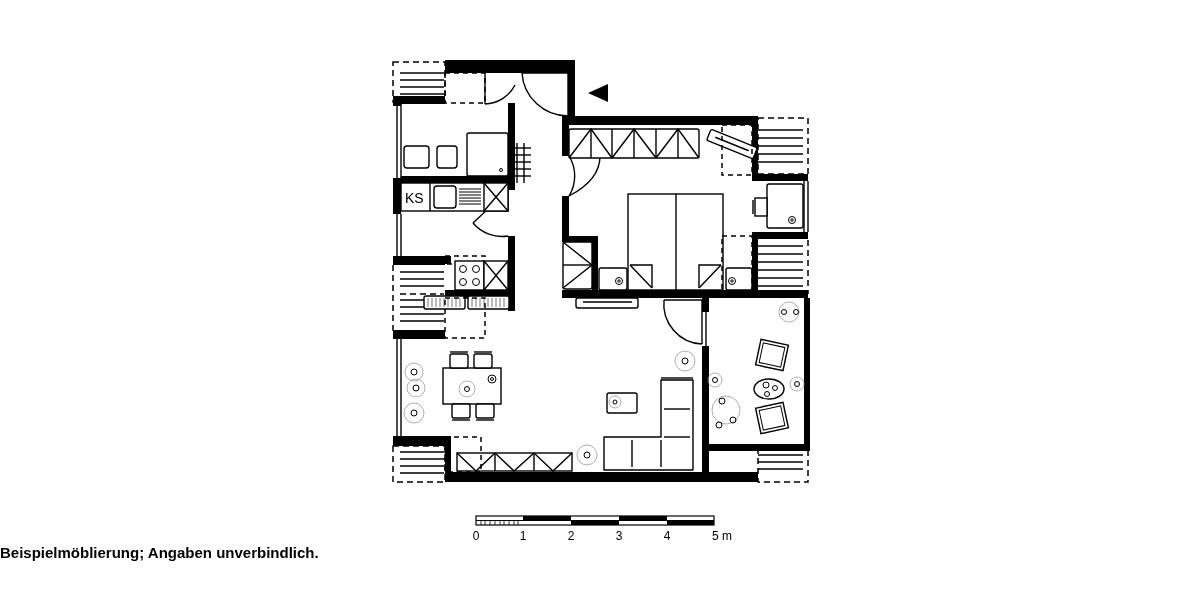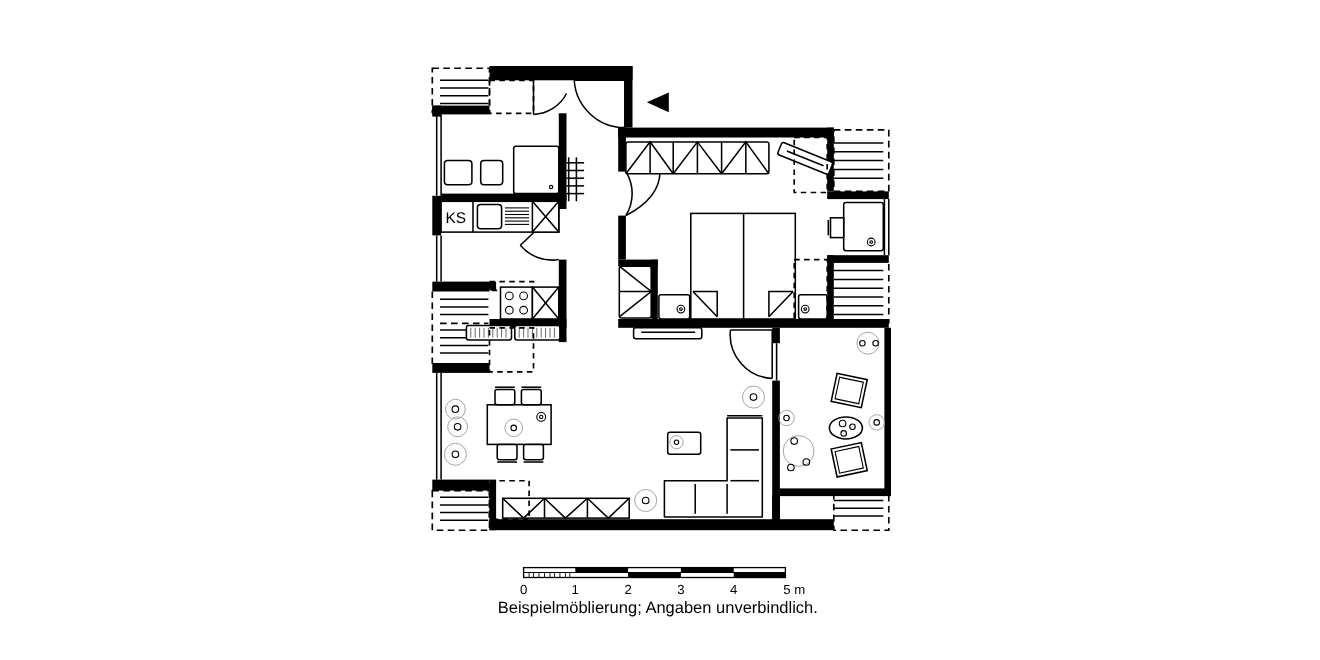--- a/index.html
+++ b/index.html
@@ -6,21 +6,21 @@
   body { width: 1200px; height: 600px; position: relative; overflow: hidden; font-family: "Liberation Sans", sans-serif; }
   #plan { position: absolute; left: 0; top: 0; width: 1200px; height: 600px; }
   .wall { fill: #000; }
   .ln { stroke: #000; stroke-width: 1.4; fill: none; }
   .thin { stroke: #000; stroke-width: 1; fill: none; }
   .box { stroke: #000; stroke-width: 1.4; fill: #fff; }
   .dash { stroke: #000; stroke-width: 1.5; fill: none; stroke-dasharray: 6 4; }
   .plant { stroke: #999; stroke-width: 0.8; fill: none; }
   .label { font-family: "Liberation Sans", sans-serif; font-size: 14px; fill: #000; }
   .tick { font-family: "Liberation Sans", sans-serif; font-size: 12px; fill: #000; }
-  .caption { position: absolute; left: 0; top: 544px; width: 1196px; text-align: center; font-size: 15px; color: #000; }
+  .caption { position: absolute; left: 0; top: 544px; width: 1196px; font-size: 15px; color: #000; font-weight: bold; }
 </style>
 </head>
 <body>
 
 <svg id="plan" viewBox="0 0 1200 600" xmlns="http://www.w3.org/2000/svg">
 
   <g>
     <rect class="dash" x="393" y="62" width="52" height="40"></rect>
     <line class="ln" x1="400" y1="73" x2="444" y2="73"></line>
     <line class="ln" x1="400" y1="80" x2="444" y2="80"></line>

